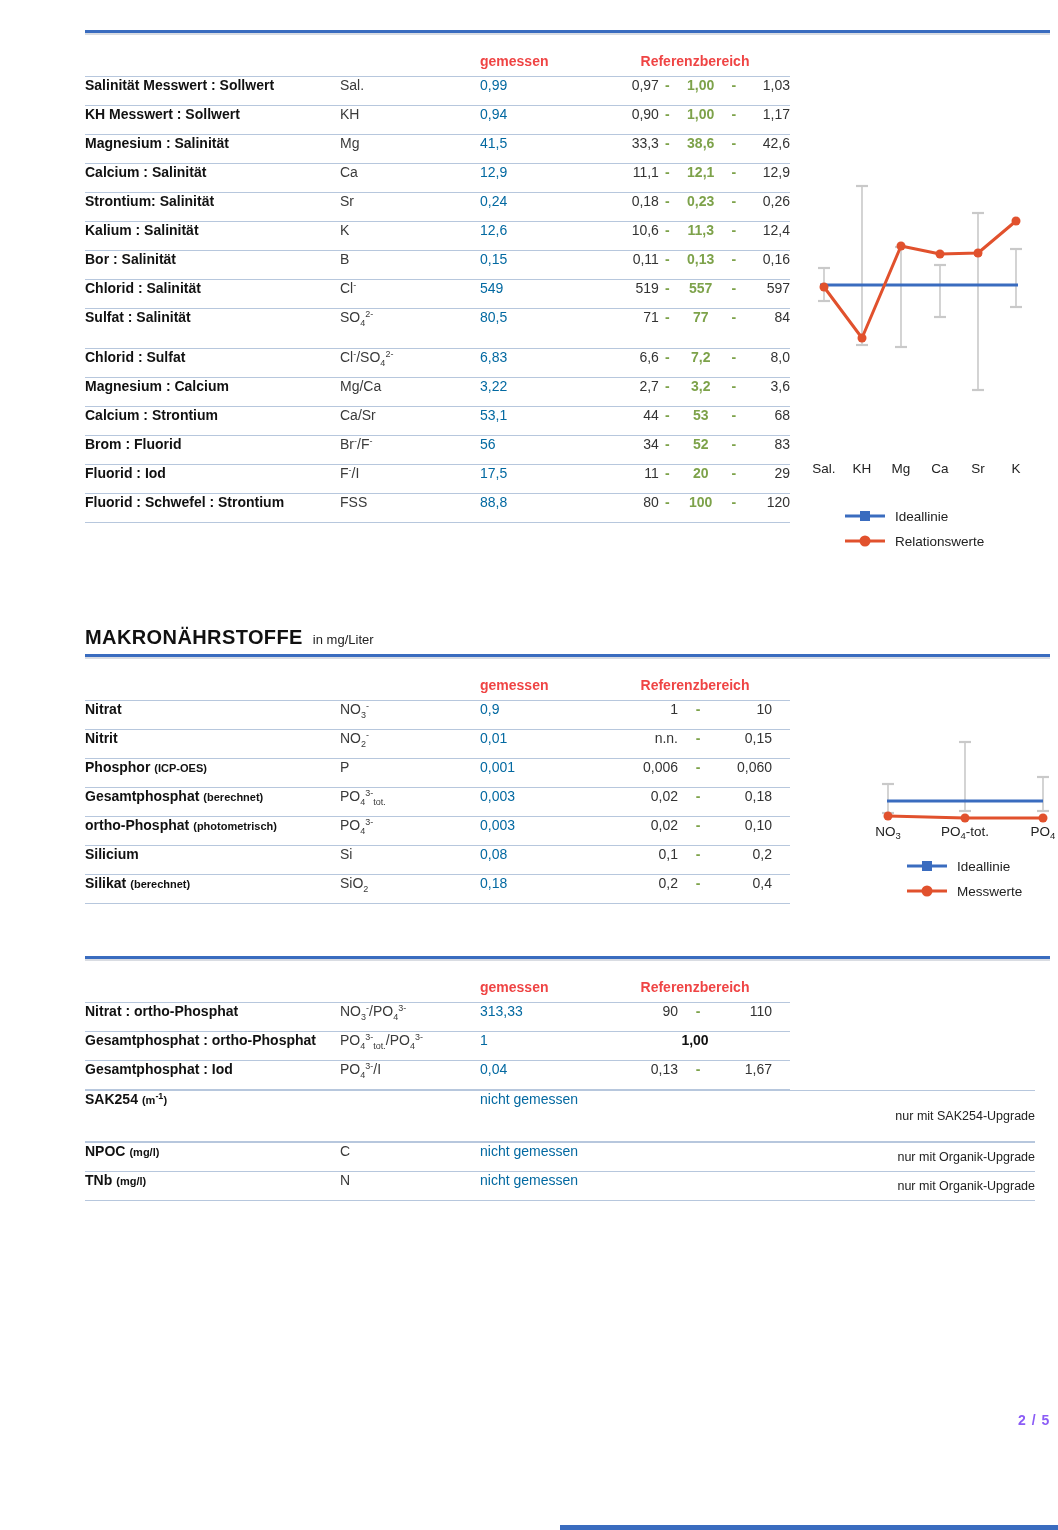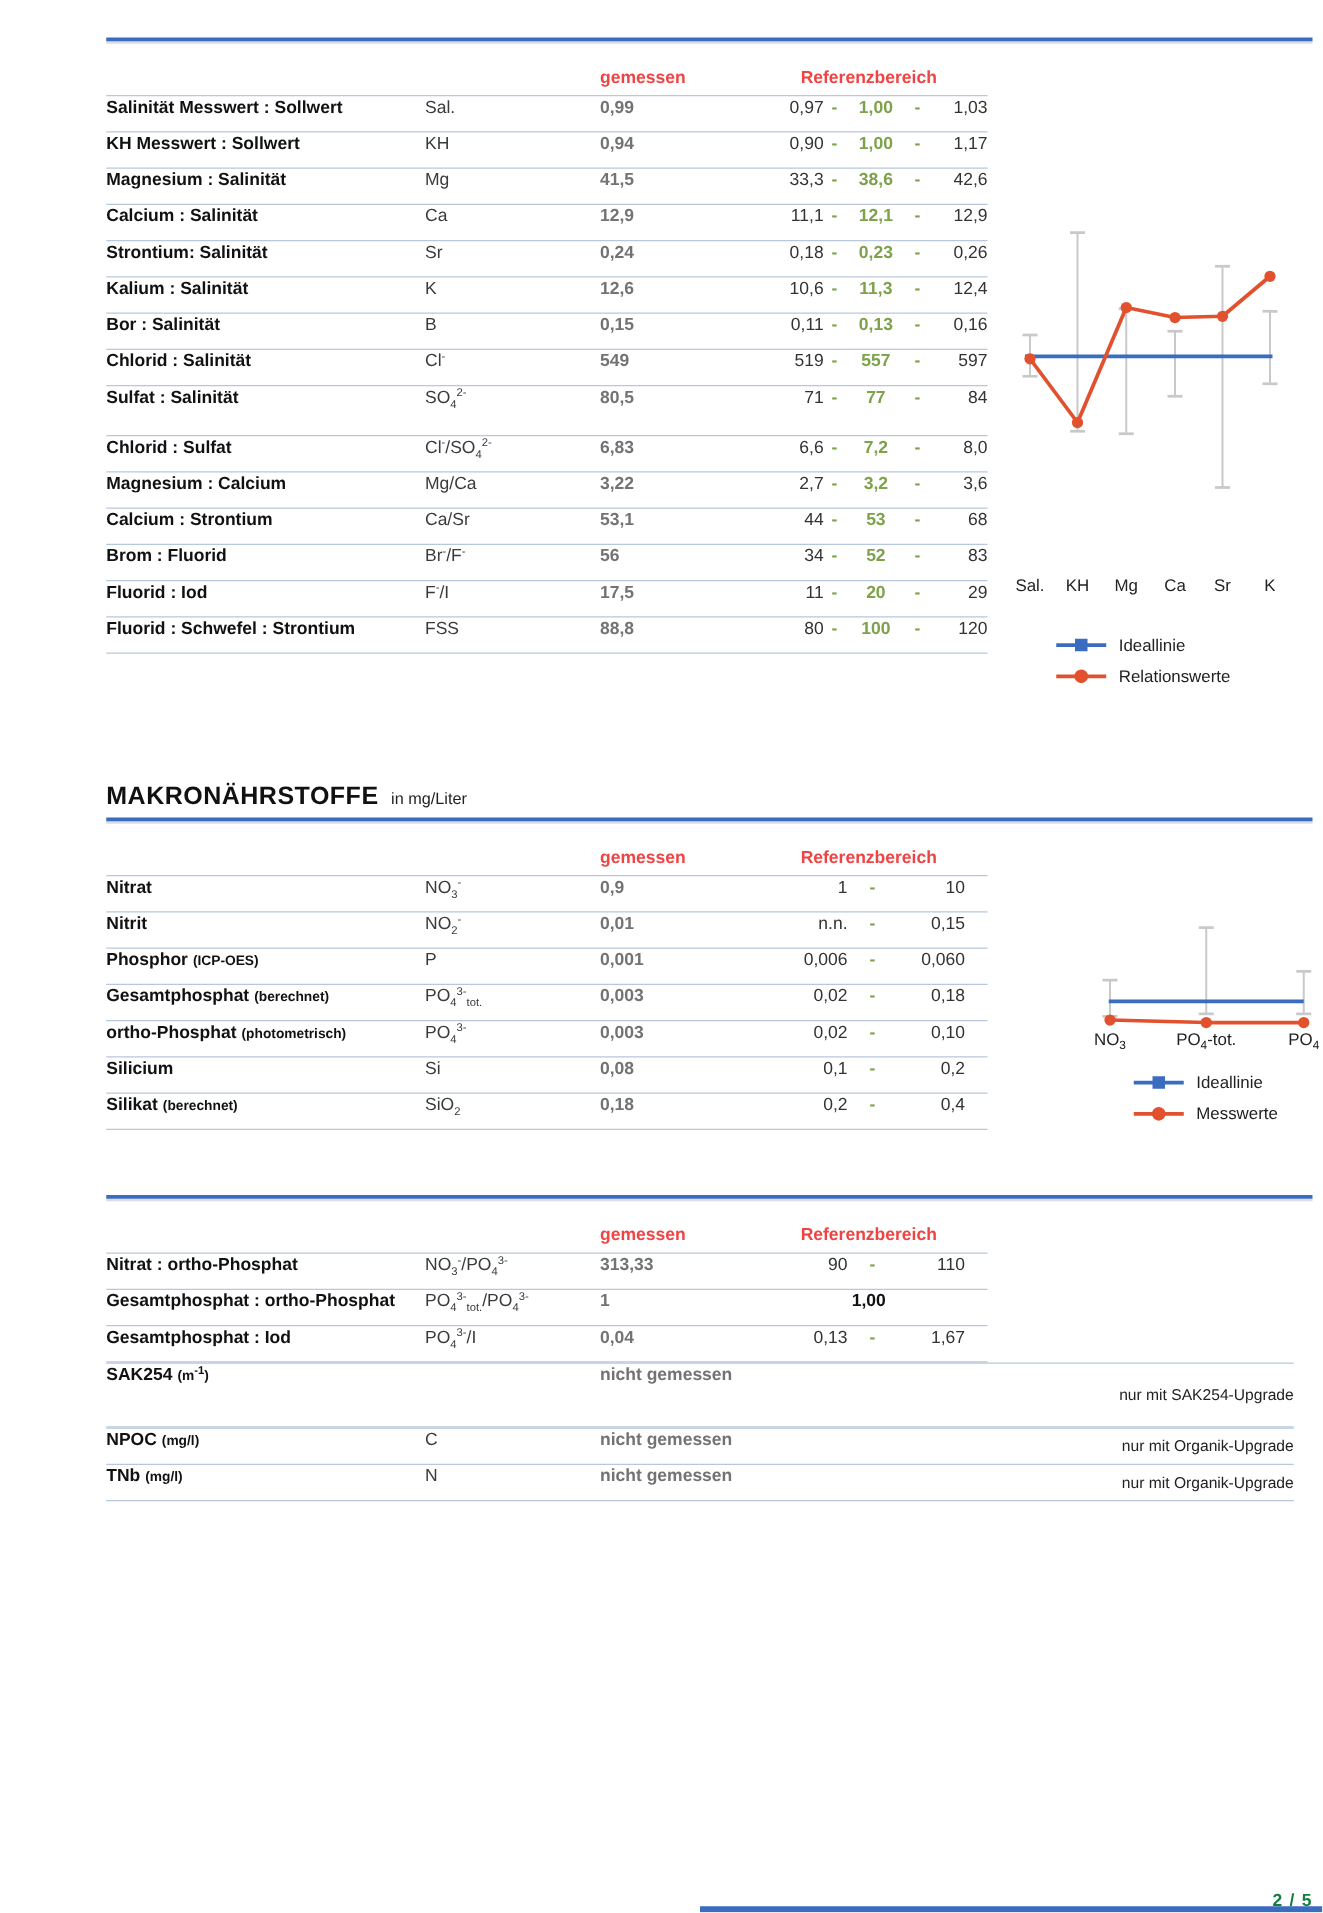--- a/index.html
+++ b/index.html
@@ -19,41 +19,41 @@
   .group + .group{}
   .group.wide{width:950px;border-top:1px solid #B7C7DD;}
   .row{position:relative;display:flex;align-items:flex-start;height:29px;box-sizing:border-box;
        border-bottom:1px solid #B7C7DD;font-size:14px;}
   .row.tall{height:51px;}
   #sec0 .group:first-child .row:last-child{height:40px;}
   .c-label{width:255px;flex:0 0 255px;white-space:nowrap;overflow:hidden;}
   .lbl{font-weight:bold;color:#111;}
   .lnote{font-weight:bold;font-size:11px;margin-left:4px;color:#111;}
   .c-sym{width:140px;flex:0 0 140px;color:#3a3a3a;white-space:nowrap;}
-  .c-val{width:120px;flex:0 0 120px;font-weight:bold;color:#737373;white-space:nowrap;}
+  .c-val{width:120px;flex:0 0 120px;font-weight:normal;color:#0369a1;white-space:nowrap;}
   .c-ref{width:190px;flex:0 0 190px;display:flex;align-items:center;color:#333;}
   .c-ref.r3{justify-content:flex-end;}
   .r3 .rmin{width:62px;text-align:right;}
   .r3 .rdash{width:18px;text-align:center;}
   .r3 .rmid{width:52px;text-align:center;}
   .r3 .rmax{width:50px;text-align:right;}
   .r2 .rmin{width:78px;text-align:right;}
   .r2 .rdash{width:40px;text-align:center;}
   .r2 .rmax{width:54px;text-align:right;margin-right:1px;}
   .rdash{color:#7DA24A;font-weight:bold;}
   .rmid{color:#7DA24A;font-weight:bold;}
   .c-ref.only{justify-content:center;}
   .ref-only{font-weight:bold;color:#111;}
   .rnote{position:absolute;right:0;top:0;height:100%;display:flex;align-items:center;
          font-size:12.5px;color:#222;}
   .sb{font-size:9px;vertical-align:-4px;}
   .sp{font-size:9px;vertical-align:5px;}
   .chart{position:absolute;}
-  .page-number{position:absolute;left:1018px;top:1512px;font-size:14px;font-weight:bold;
-               color:#15803d;letter-spacing:1px;white-space:nowrap;}
+  .page-number{position:absolute;left:1018px;top:1412px;font-size:14px;font-weight:bold;
+               color:#8b5cf6;letter-spacing:1px;white-space:nowrap;}
   .bottom-bar{position:absolute;left:560px;right:0;bottom:0;height:5px;background:#3A6CBF;}
 </style>
 </head>
 <body>
 
 <div class="page">
 
   <section class="sec" id="sec0" style="top:30px">
     <div class="rule"></div>
     <div class="thead">

